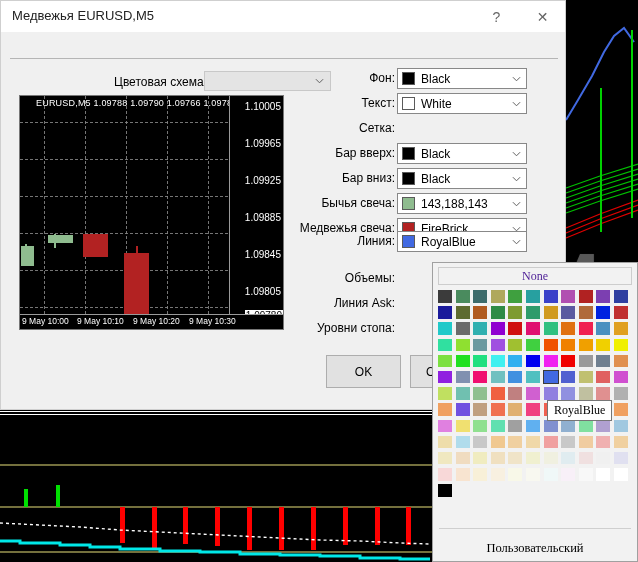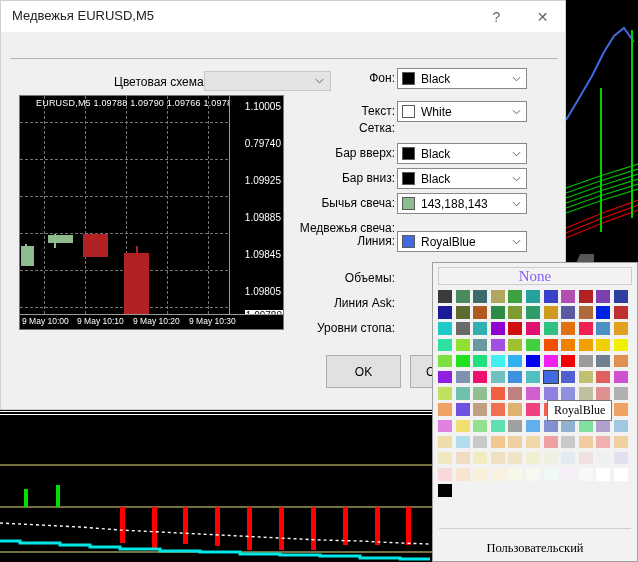--- a/index.html
+++ b/index.html
@@ -125,21 +125,21 @@
   
   #palette{
     position:absolute;left:432px;top:262px;width:206px;height:300px;
     background:#f2f2f2;border:1px solid #a0a0a0;box-sizing:border-box;
     z-index:40;
   }
   #pal-none{
     position:absolute;left:5px;top:4px;width:194px;height:18px;
     background:#f2f2f2;border:1px solid #cdcdcd;box-sizing:border-box;
     display:flex;align-items:center;justify-content:center;
-    font-size:15px;color:#8b5cf6;font-family:"Liberation Serif",serif;
+    font-size:12px;color:#4c1d95;font-family:"Liberation Serif",serif;
   }
   #pal-grid{position:absolute;left:5px;top:27px;width:198px;}
   .pal-row{display:flex;height:14px;margin-bottom:2.2px;}
   .pal-cell{
     width:14px;height:12.5px;margin-right:3.6px;
     border:1px solid rgba(255,255,255,0.0);box-sizing:border-box;
   }
   .pal-cell.sel{outline:1px solid #3a3a3a;}
   #pal-divider{position:absolute;left:6px;right:6px;top:265px;height:1px;background:#cfcfcf;}
   #pal-custom{
@@ -260,21 +260,21 @@
       <div class="candle" style="left:63px;top:138px;width:25px;height:23px;background:#B22222;"></div>
 
       <div class="candle" style="left:116px;top:150px;width:1.5px;height:70px;background:#B22222;"></div>
       <div class="candle" style="left:104px;top:157px;width:25px;height:72px;background:#B22222;"></div>
 
       <div class="candle" style="left:157px;top:228px;width:1.5px;height:40px;background:#B22222;"></div>
       <div class="candle" style="left:145px;top:229px;width:25px;height:36px;background:#B22222;"></div>
 
       <div class="axis-price">
         <div class="pricelab" style="top:5px;">1.10005</div>
-        <div class="pricelab" style="top:42px;">0.79740</div>
+        <div class="pricelab" style="top:42px;">1.09965</div>
         <div class="pricelab" style="top:79px;">1.09925</div>
         <div class="pricelab" style="top:116px;">1.09885</div>
         <div class="pricelab" style="top:153px;">1.09845</div>
         <div class="pricelab" style="top:190px;">1.09805</div>
         <div class="pricelab cur" style="top:214px;right:0;">1.09780</div>
         <div class="pricelab" style="top:229px;">1.09765</div>
       </div>
 
       <div class="axis-time">
         <div class="timelab" style="left:2px;">9 May 10:00</div>
@@ -291,21 +291,21 @@
       <div class="clabel">Фон:</div>
       <div class="cbox">
         <div class="swatch" style="background:#000000"></div>
         <div class="cval">Black</div>
         <svg class="caret" viewBox="0 0 10 10">
             <path d="M1 3 L5 7 L9 3" fill="none" stroke="#606060" stroke-width="1.1"></path>
           </svg>
       </div>
     </div>
 
-    <div class="crow" style="left:330px;top:92px;margin-top:8px;">
+    <div class="crow" style="left:330px;top:92px;">
       <div class="clabel">Текст:</div>
       <div class="cbox">
         <div class="swatch" style="background:#ffffff"></div>
         <div class="cval">White</div>
         <svg class="caret" viewBox="0 0 10 10">
             <path d="M1 3 L5 7 L9 3" fill="none" stroke="#606060" stroke-width="1.1"></path>
           </svg>
       </div>
     </div>
 
@@ -341,20 +341,27 @@
         <div class="swatch" style="background:#8FBC8F"></div>
         <div class="cval">143,188,143</div>
         <svg class="caret" viewBox="0 0 10 10">
             <path d="M1 3 L5 7 L9 3" fill="none" stroke="#606060" stroke-width="1.1"></path>
           </svg>
       </div>
     </div>
 
     <div class="crow" style="left:330px;top:217px;">
       <div class="clabel">Медвежья свеча:</div>
+      <div class="cbox">
+        <div class="swatch" style="background:#B22222"></div>
+        <div class="cval">FireBrick</div>
+        <svg class="caret" viewBox="0 0 10 10">
+            <path d="M1 3 L5 7 L9 3" fill="none" stroke="#606060" stroke-width="1.1"></path>
+          </svg>
+      </div>
     </div>
 
     <div class="crow" style="left:330px;top:230px;">
       <div class="clabel">Линия:</div>
       <div class="cbox">
         <div class="swatch" style="background:#4169E1"></div>
         <div class="cval">RoyalBlue</div>
         <svg class="caret" viewBox="0 0 10 10">
             <path d="M1 3 L5 7 L9 3" fill="none" stroke="#606060" stroke-width="1.1"></path>
           </svg>

